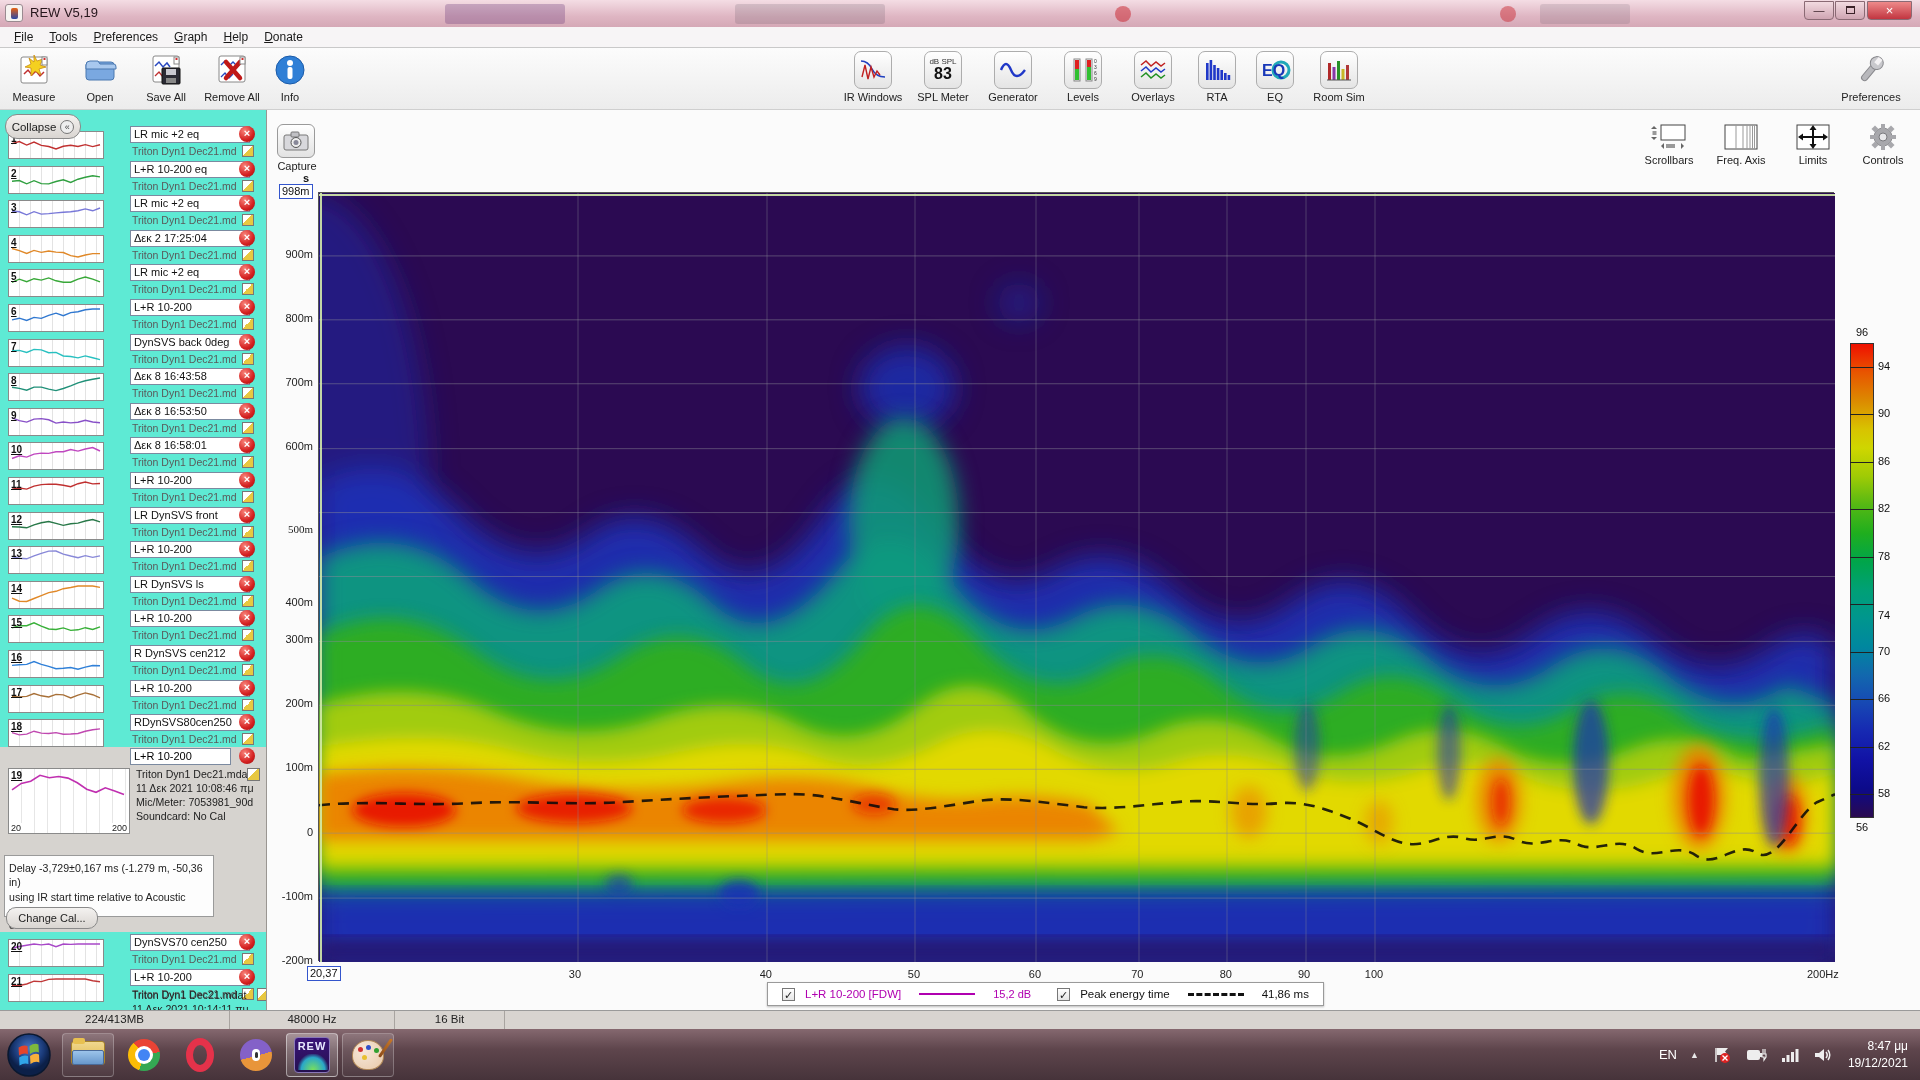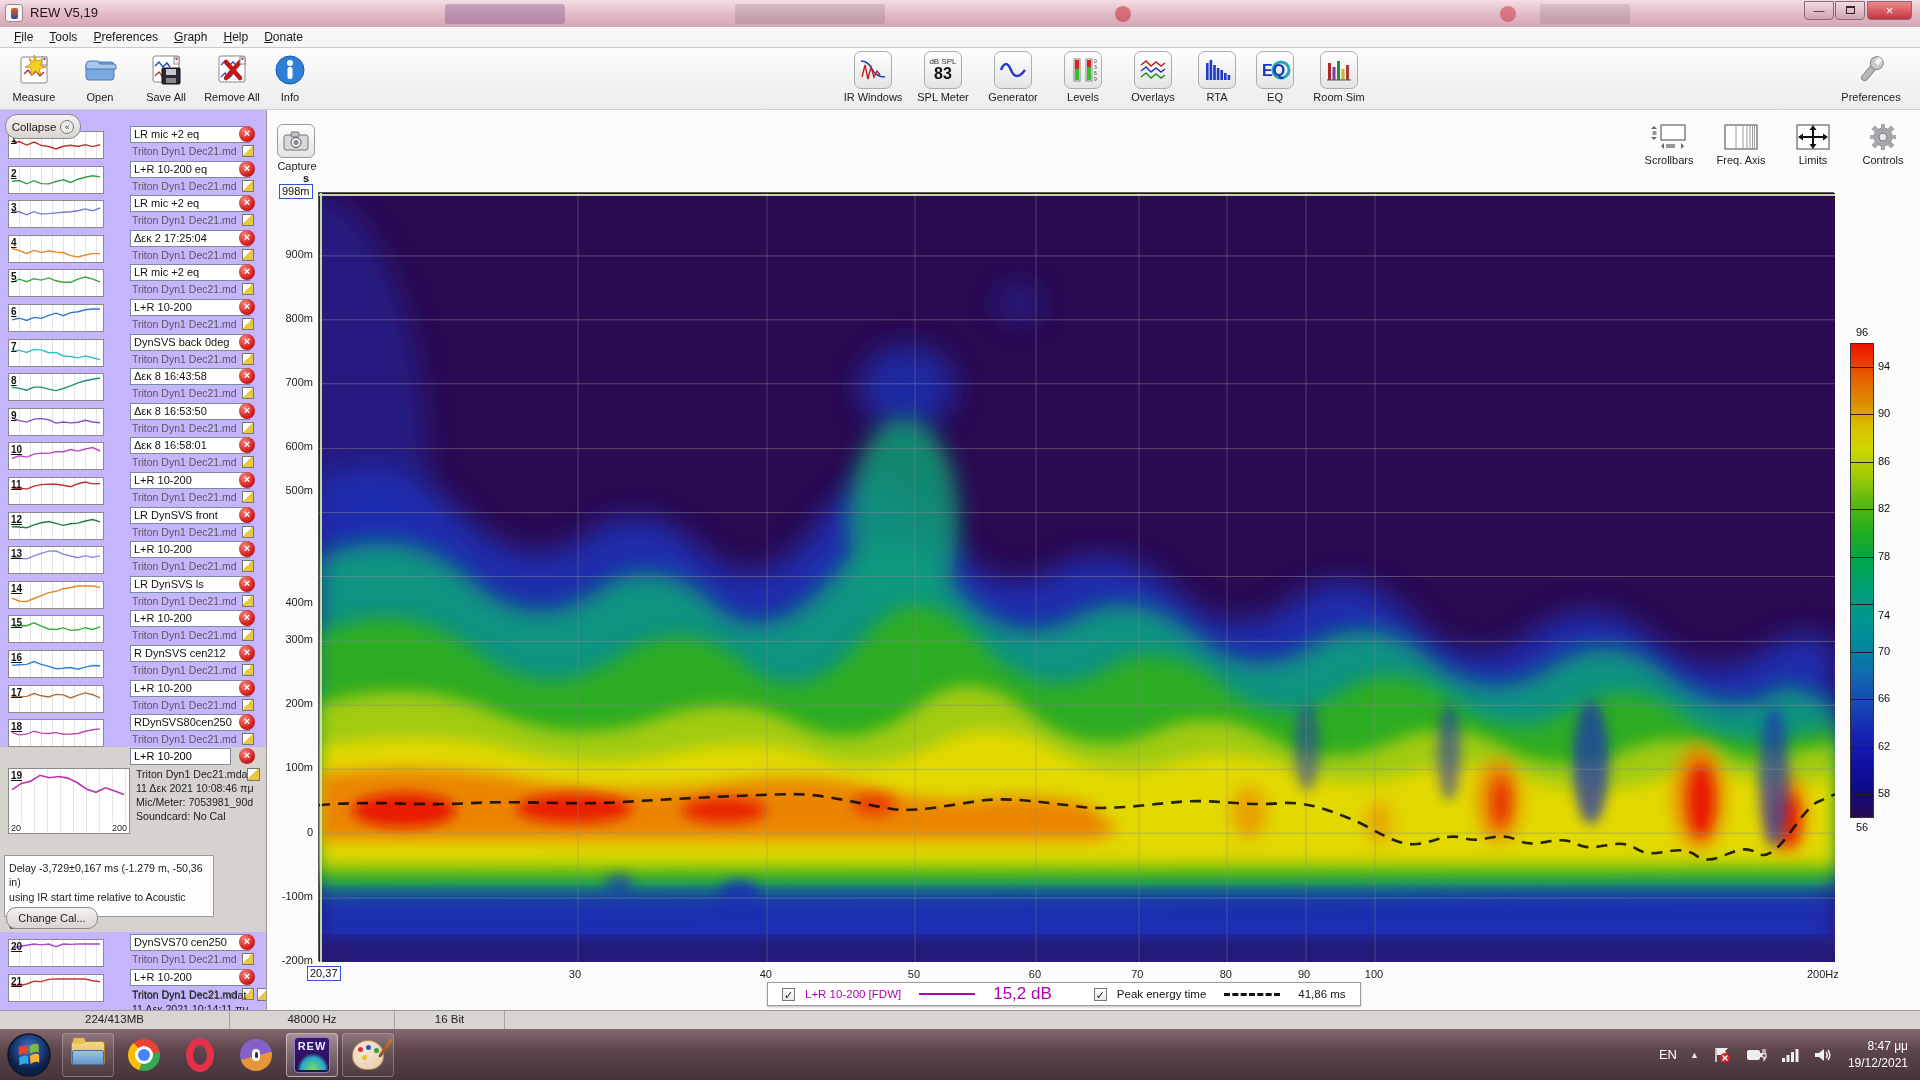--- a/index.html
+++ b/index.html
@@ -32,21 +32,21 @@
   #tg-right { right:14px; }
   .tbtn { display:flex; flex-direction:column; align-items:center; width:56px; cursor:default; }
   .tbtn .glyph { width:38px; height:38px; display:flex; align-items:center; justify-content:center; }
   .tbtn .bezel { border:1px solid #adadad; border-radius:7px; background:linear-gradient(#ffffff,#e4e4e4); }
   .tbtn .lbl { font-size:11px; color:#222; margin-top:2px; white-space:nowrap; }
   .spl-badge { font-family:"Liberation Sans",sans-serif; text-align:center; line-height:1; }
   .spl-badge .s1 { font-size:8px; color:#333; }
   .spl-badge .s2 { font-size:16px; font-weight:bold; color:#111; }
 
   
-  #sidebar { position:absolute; left:0; top:110px; width:267px; height:900px; background:#c4b5fd; border-right:1px solid #9a9692; overflow:hidden; }
+  #sidebar { position:absolute; left:0; top:110px; width:267px; height:900px; background:#5eead4; border-right:1px solid #9a9692; overflow:hidden; }
   #collapse-btn { position:absolute; left:5px; top:4px; width:76px; height:25px; border:1px solid #8a8a8a; border-radius:12px;
     background:linear-gradient(#f4f2f0,#d9d5d1); font-size:11.5px; color:#222; display:flex; align-items:center; justify-content:center; gap:4px; z-index:5; }
   #collapse-btn .cc { width:14px; height:14px; border:1px solid #777; border-radius:50%; font-size:9px; line-height:12px; text-align:center; color:#444; background:#eee; }
   #rows-main { position:absolute; left:0; top:14px; width:267px; }
   #rows-tail { position:absolute; left:0; top:822px; width:267px; }
   .mrow { position:relative; width:267px; height:34.6px; }
   .thumb { position:absolute; left:8px; top:7px; width:96px; height:28px; background:#fff; border:1px solid #8a8a8a;
     background-image:repeating-linear-gradient(90deg,transparent 0 10px,#e3e3e3 10px 11px); overflow:hidden; }
   .mnum { position:absolute; left:2px; top:1px; font-size:10px; font-weight:bold; color:#111; text-decoration:underline; z-index:2; }
   .thumb svg { position:absolute; left:0; top:0; }
@@ -104,21 +104,21 @@
   #cb-top { position:absolute; left:1583px; top:216px; width:24px; text-align:center; font-size:11px; color:#111; }
   #cb-bottom { position:absolute; left:1583px; top:711px; width:24px; text-align:center; font-size:11px; color:#111; }
   .cbtickline { position:absolute; left:1583px; width:24px; height:1px; background:#222; }
   .cbticklbl { position:absolute; left:1611px; font-size:11px; color:#111; }
 
   
   #legendbar { position:absolute; left:500px; top:872px; height:24px; border:1px solid #9a9a9a; background:#fff; display:flex; align-items:center; gap:10px; padding:0 14px; box-shadow:0 1px 2px rgba(0,0,0,.25); }
   .chk { width:13px; height:13px; border:1px solid #777; background:linear-gradient(#fff,#e6e6e6); font-size:11px; line-height:12px; text-align:center; color:#222; }
   .leg-lab1 { color:#b000b0; font-size:11.5px; }
   .leg-line1 { width:56px; height:0; border-top:2px solid #b000b0; margin:0 8px; }
-  .leg-val1 { color:#b000b0; font-size:17px; margin-right:32px; }
+  .leg-val1 { color:#b000b0; font-size:11px; margin-right:16px; }
   .leg-lab2 { color:#111; font-size:11.5px; }
   .leg-line2 { width:56px; height:0; border-top:3px dashed #111; margin:0 8px; }
   .leg-val2 { color:#111; font-size:11.5px; }
 
   
   #statusbar { position:absolute; left:0; top:1010px; width:1920px; height:19px; background:#d8d4d0; border-top:1px solid #9a9a9a; display:flex; font-size:11.5px; color:#222;text-align:center; }
   .stat-seg { padding:2px 8px 0 8px; border-right:1px solid #a8a4a0; }
   #seg-mem { width:230px; } #seg-rate { width:165px; } #seg-bits { width:110px; }
 
   
@@ -727,21 +727,21 @@
     </div>
 
     <div id="yunit">s</div>
     <div class="cursor-box" id="cur-time">998m</div>
     <div class="cursor-box" id="cur-freq">20,37</div>
     <div id="yticks">
         <div class="ytick" style="top: 137.907px;">900m</div>
         <div class="ytick" style="top: 202.097px;">800m</div>
         <div class="ytick" style="top: 266.287px;">700m</div>
         <div class="ytick" style="top: 330.477px;">600m</div>
-        <div class="ytick" style="top: 374px;">500m</div>
+        <div class="ytick" style="top: 413px; font-family: Liberation Serif, serif;">500m</div>
         <div class="ytick" style="top: 470px; margin-top: 16px;">400m</div>
         <div class="ytick" style="top: 523.048px;">300m</div>
         <div class="ytick" style="top: 587.239px;">200m</div>
         <div class="ytick" style="top: 651.429px;">100m</div>
         <div class="ytick" style="top: 715.619px;">0</div>
         <div class="ytick" style="top: 779.81px;">-100m</div>
         <div class="ytick" style="top: 844px;">-200m</div>
       </div>
     <div id="xticks">
         <div class="xtick" style="left: 307.931px;">30</div>

